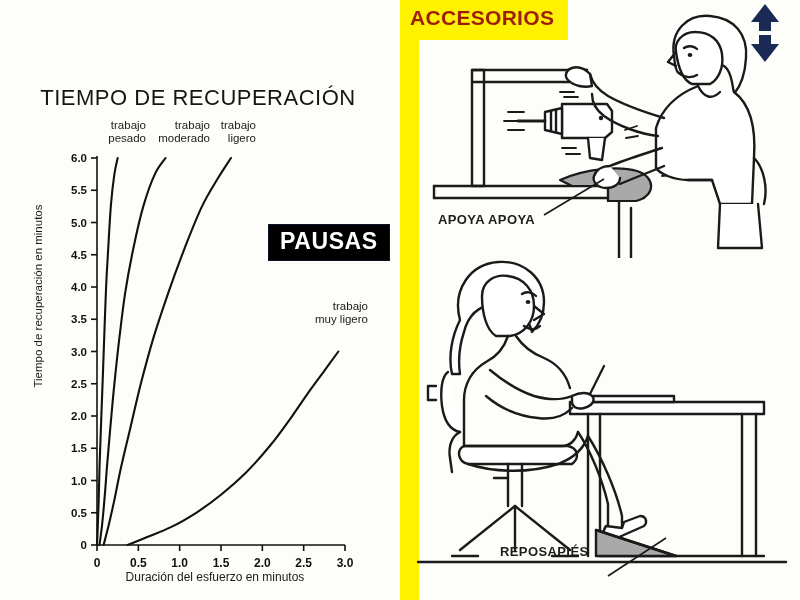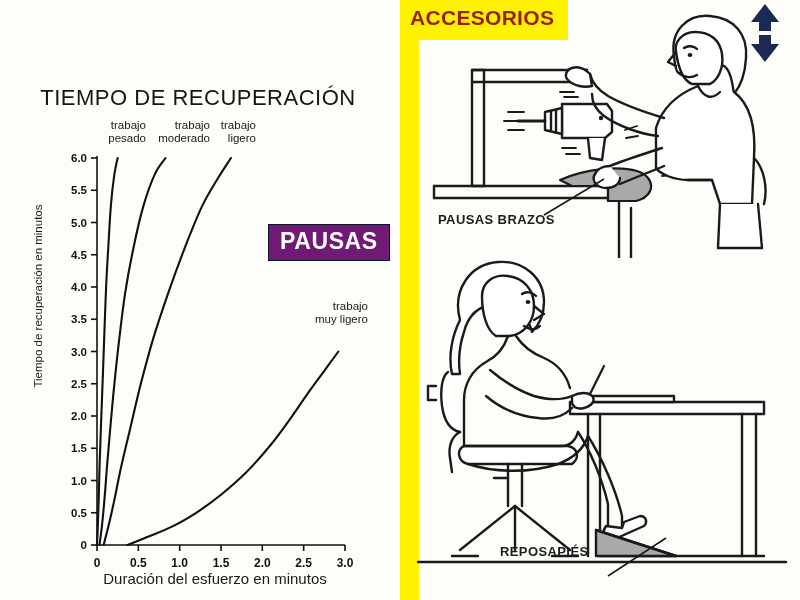--- a/index.html
+++ b/index.html
@@ -27,38 +27,38 @@
     font-size:11.5px;line-height:12.5px;color:#1a1a1a;
     text-align:right;white-space:pre-line;
   }
   #curve-label-pesado{left:96px;top:119px;width:50px;}
   #curve-label-moderado{left:148px;top:119px;width:62px;}
   #curve-label-ligero{left:210px;top:119px;width:46px;}
   #curve-label-muyligero{left:300px;top:300px;width:68px;}
 
   #pausas-badge{
     position:absolute;left:268px;top:224px;
-    background:#701a75;color:#ffffff;
+    background:#000000;color:#ffffff;
     font-size:23px;font-weight:bold;letter-spacing:.6px;
     padding:3px 11px 5px 11px;
     border:1px solid #0b1428;
   }
 
   #chart-svg{position:absolute;left:0px;top:0px;}
 
   #ylabel{
     position:absolute;
     left:-62px;top:290px;
     width:200px;text-align:center;
     transform:rotate(-90deg);
     font-size:11.5px;color:#1a1a1a;
   }
   #xlabel{
     position:absolute;left:60px;top:570px;width:310px;
-    text-align:center;font-size:15px;color:#1a1a1a;
+    text-align:center;font-size:12px;color:#1a1a1a;
   }
 
   
   #right-panel{position:absolute;left:392px;top:0;width:408px;height:588px;}
   #yellow-frame-v{position:absolute;left:8px;top:0px;width:19px;height:600px;background:#fff200;}
   #yellow-frame-h{position:absolute;left:8px;top:0px;width:168px;height:40px;background:#fff200;}
   #accesorios-title{
     position:absolute;left:18px;top:6px;
     font-size:21px;font-weight:bold;color:#9c1f0c;letter-spacing:.3px;
   }
@@ -245,21 +245,21 @@
           <path d="M252 158 C238 164 222 170 208 176"></path>
           <path d="M198 158 C190 158 184 162 182 168 C180 174 186 180 194 180
                    C202 180 208 176 208 170" fill="#ffffff"></path>
 
           <path d="M308 196 L306 240 L350 240 L346 196" fill="#ffffff"></path>
           <path d="M342 150 C352 160 356 180 352 196"></path>
         </g>
       </g>
     </svg>
 
-    <div class="fig-label" id="label-apoya-brazos">PAUSAS BRAZOS</div>
+    <div class="fig-label" id="label-apoya-brazos">APOYA APOYA</div>
     <svg style="position:absolute;left:150px;top:175px;" width="70" height="45">
       <line x1="2" y1="40" x2="62" y2="4" stroke="#1a1a1a" stroke-width="1.6"></line>
     </svg>
 
     <svg id="illus-bottom" width="380" height="330" viewBox="0 0 380 330">
       <g fill="none" stroke="#1a1a1a" stroke-width="2.4" stroke-linejoin="round" stroke-linecap="round">
 
         <line x1="6" y1="312" x2="374" y2="312"></line>
 
         <g>

